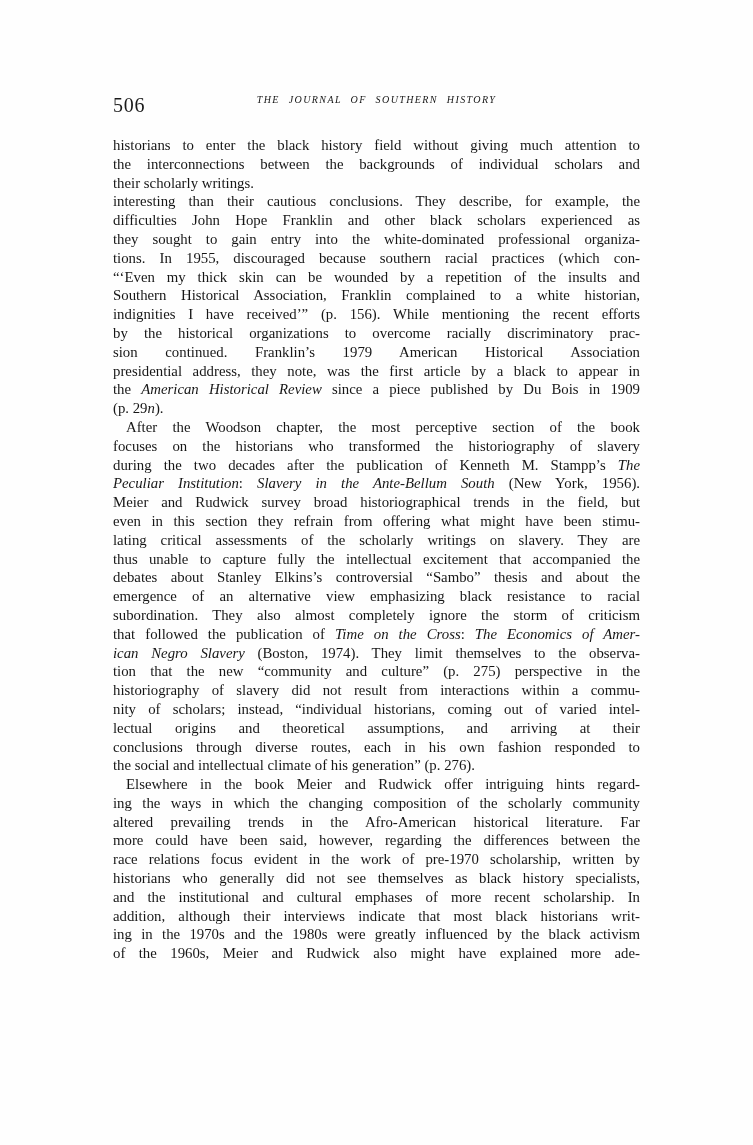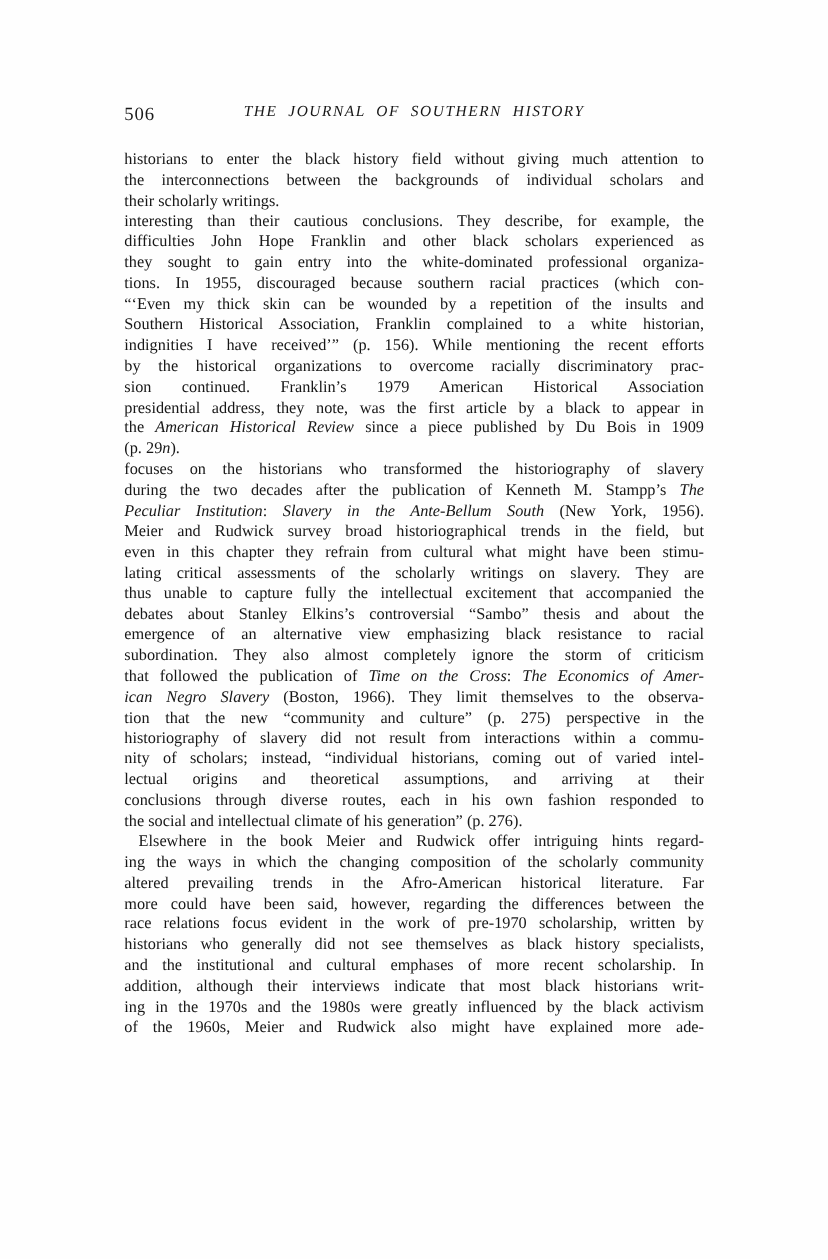--- a/index.html
+++ b/index.html
@@ -20,28 +20,28 @@
     position: absolute;
     left: 113px;
     top: 94px;
     width: 527px;
     height: 18px;
   }
   .page-number {
     position: absolute;
     left: 0;
     top: 0;
-    font-size: 17px;
+    font-size: 20px;
     letter-spacing: 0.8px;
     color: #1a1a1a;
   }
   .running-title {
     text-align: center;
     font-style: italic;
-    font-size: 14px;
+    font-size: 10px;
     letter-spacing: 1.4px;
     word-spacing: 5px;
     color: #161616;
     white-space: nowrap;
   }
   .page-body {
     position: absolute;
     left: 113px;
     top: 136px;
     width: 527px;
@@ -81,32 +81,33 @@
       <div class="line just"><span>they sought to gain entry into the white-dominated professional organiza-</span></div>
       <div class="line just"><span>tions. In 1955, discouraged because southern racial practices (which con-</span></div>
       <div class="line just"><span>“‘Even my thick skin can be wounded by a repetition of the insults and</span></div>
       <div class="line just"><span>Southern Historical Association, Franklin complained to a white historian,</span></div>
       <div class="line just"><span>indignities I have received’” (p. 156). While mentioning the recent efforts</span></div>
       <div class="line just"><span>by the historical organizations to overcome racially discriminatory prac-</span></div>
       <div class="line just"><span>sion continued. Franklin’s 1979 American Historical Association</span></div>
       <div class="line just"><span>presidential address, they note, was the first article by a black to appear in</span></div>
       <div class="line just"><span>the </span><span class="it">American Historical Review</span><span> since a piece published by Du Bois in 1909</span></div>
       <div class="line"><span>(p. 29</span><span class="it">n</span><span>).</span></div>
+      <div class="line just indent"><span>After the Woodson chapter, the most perceptive section of the book</span></div>
       <div class="line just"><span>focuses on the historians who transformed the historiography of slavery</span></div>
       <div class="line just"><span>during the two decades after the publication of Kenneth M. Stampp’s </span><span class="it">The</span></div>
       <div class="line just"><span class="it">Peculiar Institution</span><span>: </span><span class="it">Slavery in the Ante-Bellum South</span><span> (New York, 1956).</span></div>
       <div class="line just"><span>Meier and Rudwick survey broad historiographical trends in the field, but</span></div>
-      <div class="line just"><span>even in this chapter they refrain from cultural what might have been stimu-</span></div>
+      <div class="line just"><span>even in this section they refrain from offering what might have been stimu-</span></div>
       <div class="line just"><span>lating critical assessments of the scholarly writings on slavery. They are</span></div>
       <div class="line just"><span>thus unable to capture fully the intellectual excitement that accompanied the</span></div>
       <div class="line just"><span>debates about Stanley Elkins’s controversial “Sambo” thesis and about the</span></div>
       <div class="line just"><span>emergence of an alternative view emphasizing black resistance to racial</span></div>
       <div class="line just"><span>subordination. They also almost completely ignore the storm of criticism</span></div>
       <div class="line just"><span>that followed the publication of </span><span class="it">Time on the Cross</span><span>: </span><span class="it">The Economics of Amer-</span></div>
-      <div class="line just"><span class="it">ican Negro Slavery</span><span> (Boston, 1966). They limit themselves to the observa-</span></div>
+      <div class="line just"><span class="it">ican Negro Slavery</span><span> (Boston, 1974). They limit themselves to the observa-</span></div>
       <div class="line just"><span>tion that the new “community and culture” (p. 275) perspective in the</span></div>
       <div class="line just"><span>historiography of slavery did not result from interactions within a commu-</span></div>
       <div class="line just"><span>nity of scholars; instead, “individual historians, coming out of varied intel-</span></div>
       <div class="line just"><span>lectual origins and theoretical assumptions, and arriving at their</span></div>
       <div class="line just"><span>conclusions through diverse routes, each in his own fashion responded to</span></div>
       <div class="line"><span>the social and intellectual climate of his generation” (p. 276).</span></div>
       <div class="line just indent"><span>Elsewhere in the book Meier and Rudwick offer intriguing hints regard-</span></div>
       <div class="line just"><span>ing the ways in which the changing composition of the scholarly community</span></div>
       <div class="line just"><span>altered prevailing trends in the Afro-American historical literature. Far</span></div>
       <div class="line just"><span>more could have been said, however, regarding the differences between the</span></div>

